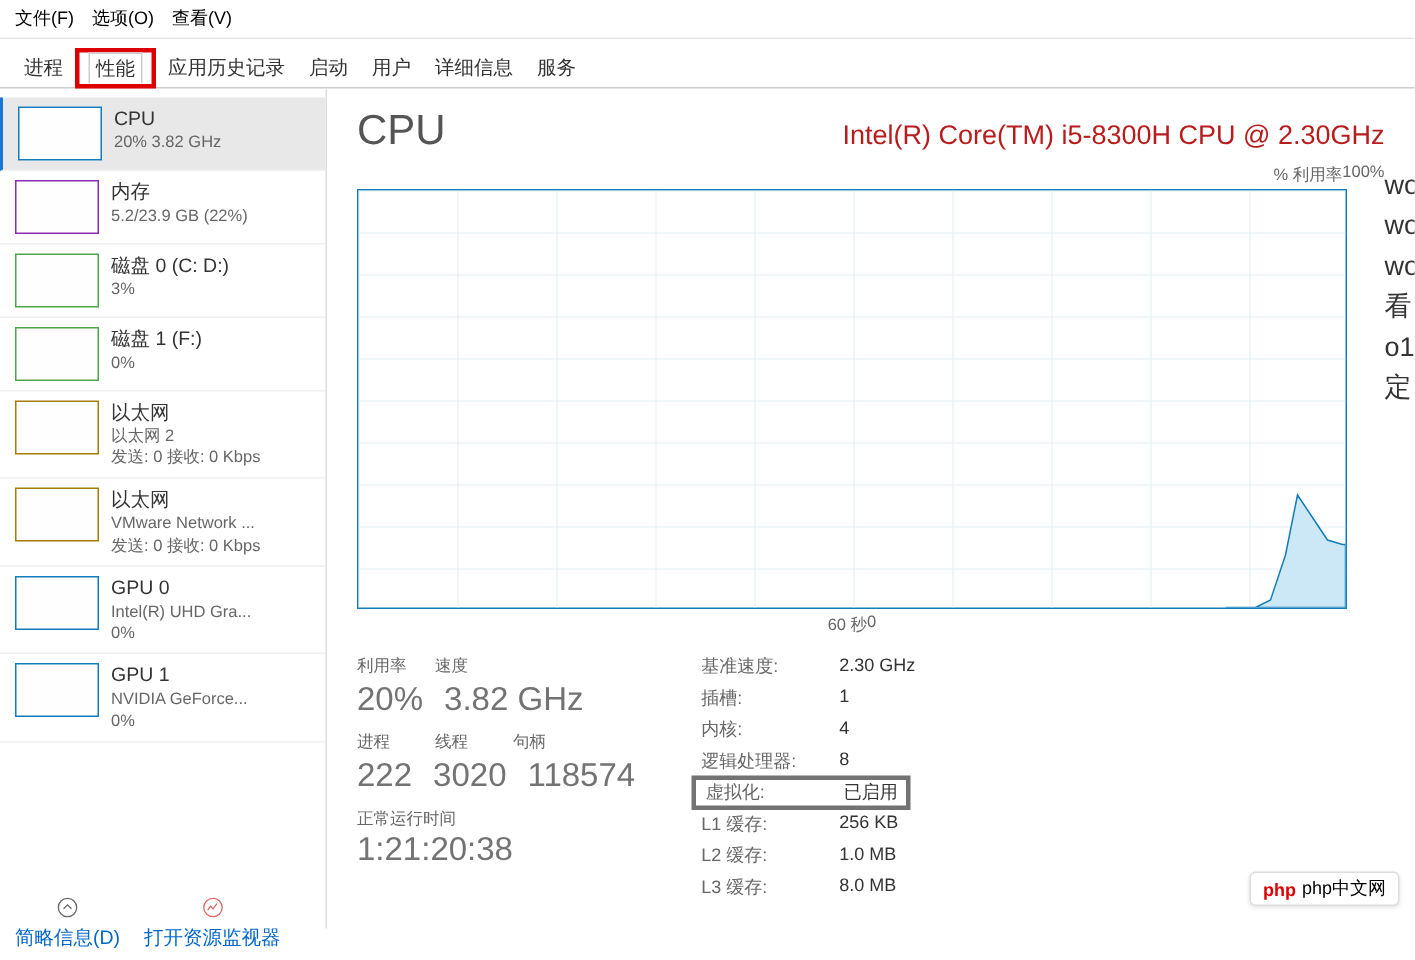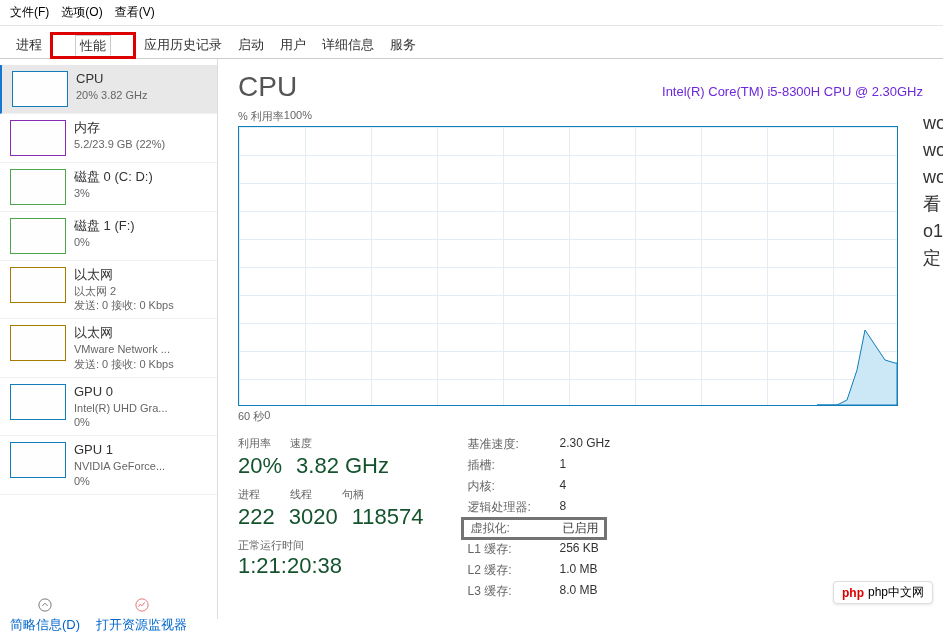--- a/index.html
+++ b/index.html
@@ -19,37 +19,37 @@
     .sidebar-item { display: flex; padding: 6px 10px; cursor: pointer; border-bottom: 1px solid #f0f0f0; }
     .sidebar-item.selected { background: #e8e8e8; border-left: 2px solid #1976d2; }
     .sidebar-thumb { width: 56px; height: 36px; border: 1px solid; margin-right: 8px; flex-shrink: 0; background: #fefefe; position: relative; }
     .sidebar-info { font-size: 12px; line-height: 1.3; }
     .sidebar-title { font-weight: 400; color: #333; font-size: 13px; }
     .sidebar-sub { color: #666; font-size: 11px; }
     
     .content { flex: 1; padding: 12px 20px; position: relative; }
     .header { display: flex; justify-content: space-between; align-items: baseline; }
     .cpu-title { font-size: 28px; font-weight: 400; color: #555; }
-    .cpu-model { font-size: 13px; color: #6d28d9; }
-    
-    .chart-top { display: flex; justify-content: flex-start; font-size: 11px; color: #666; margin-top: 6px; }
+    .cpu-model { font-size: 18px; color: #b91c1c; }
+    
+    .chart-top { display: flex; justify-content: flex-end; font-size: 11px; color: #666; margin-top: 6px; }
     .chart { width: 660px; height: 280px; border: 1px solid #117dbb; position: relative; background: #fff; margin-top: 2px; }
     .chart-grid { position: absolute; inset: 0; }
     .chart-grid::before { content: ''; position: absolute; inset: 0; background-image: 
       linear-gradient(#e3edf3 1px, transparent 1px),
       linear-gradient(90deg, #e3edf3 1px, transparent 1px);
       background-size: 66px 28px; }
     .chart-line { position: absolute; right: 0; bottom: 0; width: 80px; height: 90px; }
-    .chart-bottom { display: flex; justify-content: flex-start; font-size: 11px; color: #666; margin-top: 3px; width: 660px; }
+    .chart-bottom { display: flex; justify-content: center; font-size: 11px; color: #666; margin-top: 3px; width: 660px; }
     
     .stats { display: flex; margin-top: 12px; gap: 30px; }
     .stats-left { font-size: 12px; }
     .stats-row { display: flex; margin-bottom: 2px; }
     .stats-label { color: #666; font-size: 11px; min-width: 52px; }
-    .stats-big { font-size: 22px; color: #14532d; margin-right: 14px; }
+    .stats-big { font-size: 22px; color: #737373; margin-right: 14px; }
     .stats-block { margin-bottom: 8px; }
     
     .stats-right { font-size: 12px; }
     .stats-right-row { display: flex; margin-bottom: 4px; }
     .stats-right-label { width: 92px; color: #666; }
     .stats-right-val { color: #333; }
     
     .red-box { border: 3px solid #737373; padding: 0 6px; margin: -3px -6px; display: inline-flex; }
     
     .footer { position: absolute; bottom: 6px; left: 10px; display: flex; align-items: center; font-size: 13px; gap: 16px; }
@@ -66,21 +66,21 @@
 
 <div class="menubar">
   <span class="menubar-item">文件(F)</span>
   <span class="menubar-item">选项(O)</span>
   <span class="menubar-item">查看(V)</span>
 </div>
 
 <div class="tabbar">
   <span class="tab">进程</span>
   <span class="tab-highlight">
-    <span class="tab active" style="margin:16px;padding:2px 4px">性能</span>
+    <span class="tab active" style="margin:0;padding:2px 4px">性能</span>
   </span>
   <span class="tab">应用历史记录</span>
   <span class="tab">启动</span>
   <span class="tab">用户</span>
   <span class="tab">详细信息</span>
   <span class="tab">服务</span>
 </div>
 
 <div class="main">
   <div class="sidebar">

